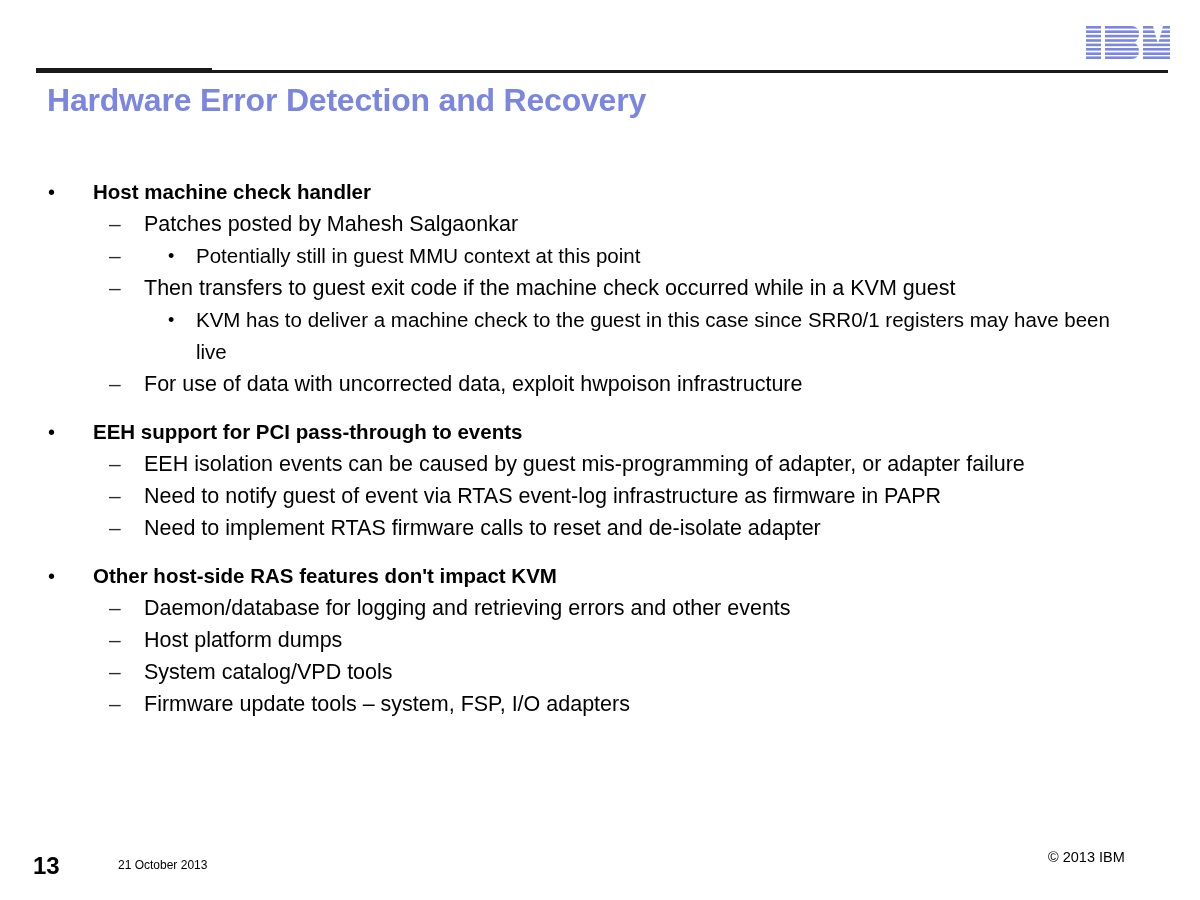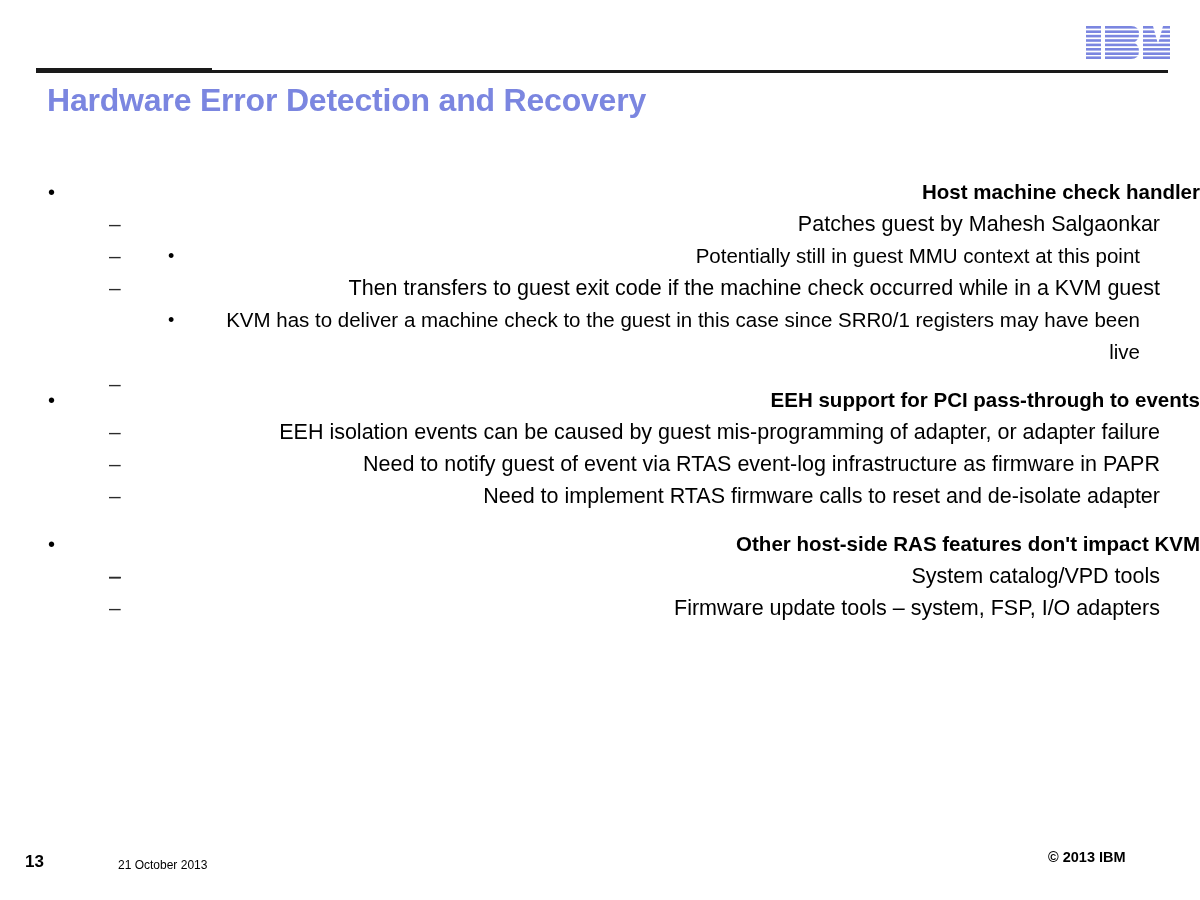--- a/index.html
+++ b/index.html
@@ -10,21 +10,20 @@
   body {
     font-family: "Liberation Sans", sans-serif;
     color: #000000;
   }
   .slide {
     position: relative;
     width: 1200px;
     height: 900px;
     background: #ffffff;
     overflow: hidden;
-    text-align: right;
   }
 
   
   .logo {
     position: absolute;
     left: 1086px;
     top: 26px;
     width: 84px;
     height: 33px;
   }
@@ -122,37 +121,36 @@
     top: 0;
     font-size: 18px;
     line-height: 32px;
   }
 
   .group-gap { height: 16px; }
 
   
   .page-number {
     position: absolute;
-    left: 25px;
+    left: 33px;
     top: 852px;
-    font-size: 17px;
+    font-size: 24px;
     font-weight: bold;
   }
   .footer-date {
     position: absolute;
     left: 118px;
     top: 858px;
     font-size: 12px;
   }
   .copyright {
     position: absolute;
     left: 1048px;
     top: 849px;
     font-size: 14.5px;
-    font-weight: bold;
   }
 </style>
 </head>
 <body>
 
 <div class="slide">
 
   <div class="logo" aria-label="IBM">
     <svg width="84" height="33" viewBox="0 0 84 33" xmlns="http://www.w3.org/2000/svg">
       <defs>
@@ -185,39 +183,40 @@
 
   <div class="body-area">
 
     <div class="blk">
       <div class="row lvl1">
         <span class="mk">•</span>
         <span>Host machine check handler</span>
       </div>
       <div class="row lvl2">
         <span class="mk">–</span>
-        <span>Patches guest by Mahesh Salgaonkar</span>
+        <span>Patches posted by Mahesh Salgaonkar</span>
       </div>
       <div class="row lvl2">
         <span class="mk">–</span>
       </div>
       <div class="row lvl3">
         <span class="mk">•</span>
         <span>Potentially still in guest MMU context at this point</span>
       </div>
       <div class="row lvl2">
         <span class="mk">–</span>
         <span>Then transfers to guest exit code if the machine check occurred while in a KVM guest</span>
       </div>
       <div class="row lvl3">
         <span class="mk">•</span>
         <span>KVM has to deliver a machine check to the guest in this case since SRR0/1 registers may have been live</span>
       </div>
       <div class="row lvl2">
         <span class="mk">–</span>
+        <span>For use of data with uncorrected data, exploit hwpoison infrastructure</span>
       </div>
     </div>
 
     <div class="group-gap"></div>
 
     <div class="blk">
       <div class="row lvl1">
         <span class="mk">•</span>
         <span>EEH support for PCI pass-through to events</span>
       </div>
@@ -237,23 +236,25 @@
 
     <div class="group-gap"></div>
 
     <div class="blk">
       <div class="row lvl1">
         <span class="mk">•</span>
         <span>Other host-side RAS features don't impact KVM</span>
       </div>
       <div class="row lvl2">
         <span class="mk">–</span>
-      </div>
-      <div class="row lvl2">
-        <span class="mk">–</span>
+        <span>Daemon/database for logging and retrieving errors and other events</span>
+      </div>
+      <div class="row lvl2">
+        <span class="mk">–</span>
+        <span>Host platform dumps</span>
       </div>
       <div class="row lvl2">
         <span class="mk">–</span>
         <span>System catalog/VPD tools</span>
       </div>
       <div class="row lvl2">
         <span class="mk">–</span>
         <span>Firmware update tools – system, FSP, I/O adapters</span>
       </div>
     </div>

